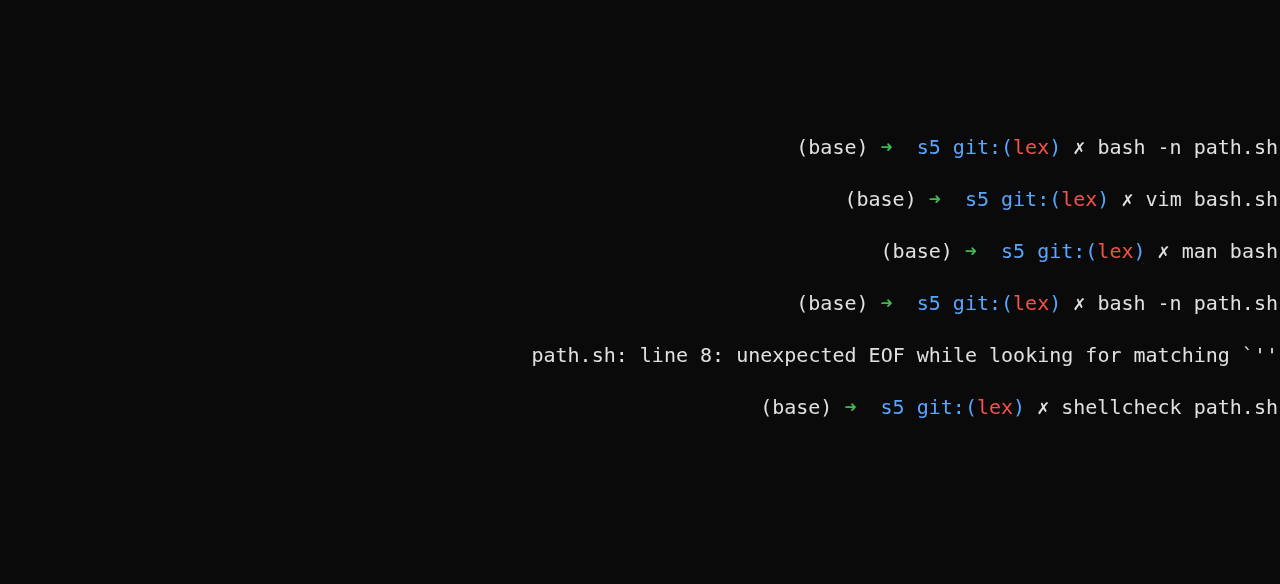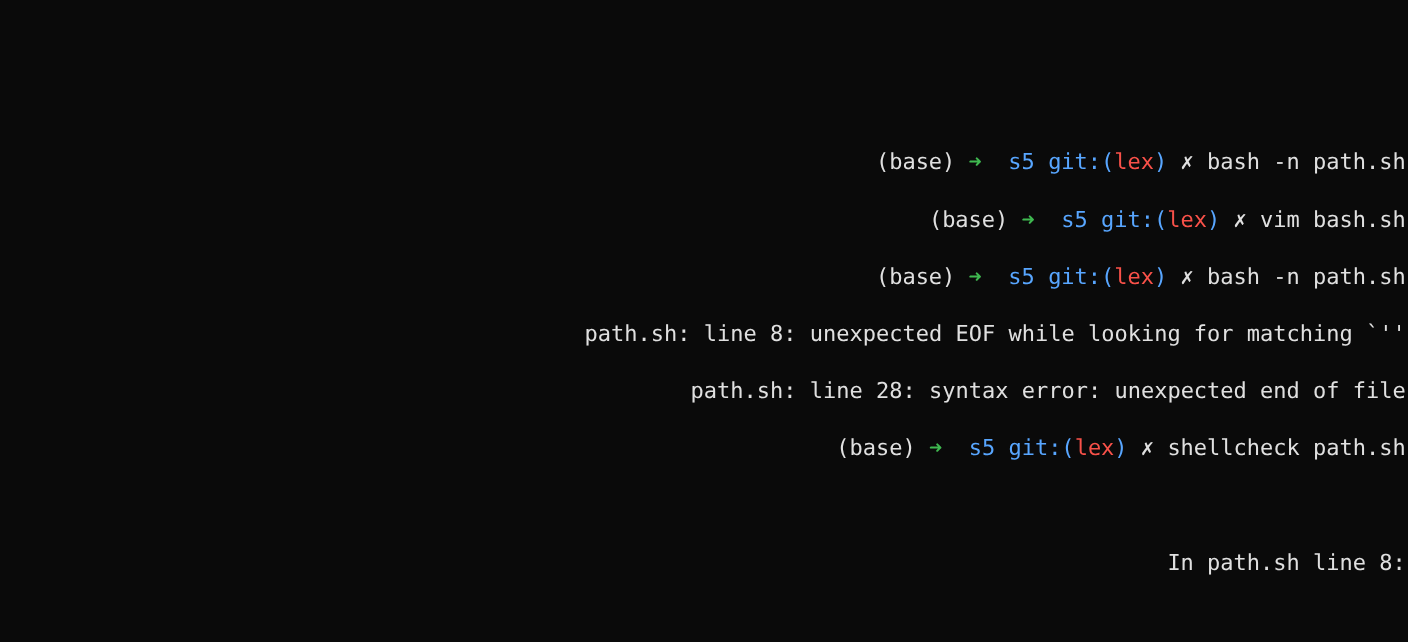--- a/index.html
+++ b/index.html
@@ -33,26 +33,25 @@
     .normal { color: #e0e0e0; }
   </style>
 </head>
 <body>
 
 
 
 <div>
 <span class="line"><span class="base">(base)</span> <span class="arrow">➜</span>  <span class="dir">s5</span> <span class="git">git:(</span><span class="branch">lex</span><span class="git">)</span> <span class="x">✗</span> <span class="cmd">bash -n path.sh</span></span>
 <span class="line"><span class="base">(base)</span> <span class="arrow">➜</span>  <span class="dir">s5</span> <span class="git">git:(</span><span class="branch">lex</span><span class="git">)</span> <span class="x">✗</span> <span class="cmd">vim bash.sh</span></span>
+<span class="line"><span class="base">(base)</span> <span class="arrow">➜</span>  <span class="dir">s5</span> <span class="git">git:(</span><span class="branch">lex</span><span class="git">)</span> <span class="x">✗</span> <span class="cmd">man bash</span></span>
 <span class="line"><span class="base">(base)</span> <span class="arrow">➜</span>  <span class="dir">s5</span> <span class="git">git:(</span><span class="branch">lex</span><span class="git">)</span> <span class="x">✗</span> <span class="cmd">bash -n path.sh</span></span>
 <span class="line normal">path.sh: line 8: unexpected EOF while looking for matching `''</span>
-<span class="line normal">path.sh: line 28: syntax error: unexpected end of file</span>
 <span class="line"><span class="base">(base)</span> <span class="arrow">➜</span>  <span class="dir">s5</span> <span class="git">git:(</span><span class="branch">lex</span><span class="git">)</span> <span class="x">✗</span> <span class="cmd">shellcheck path.sh</span></span>
 <span class="line"> </span>
-<span class="line normal">In path.sh line 8:</span>
 
 
 
 
 
 
 
 
 
 

